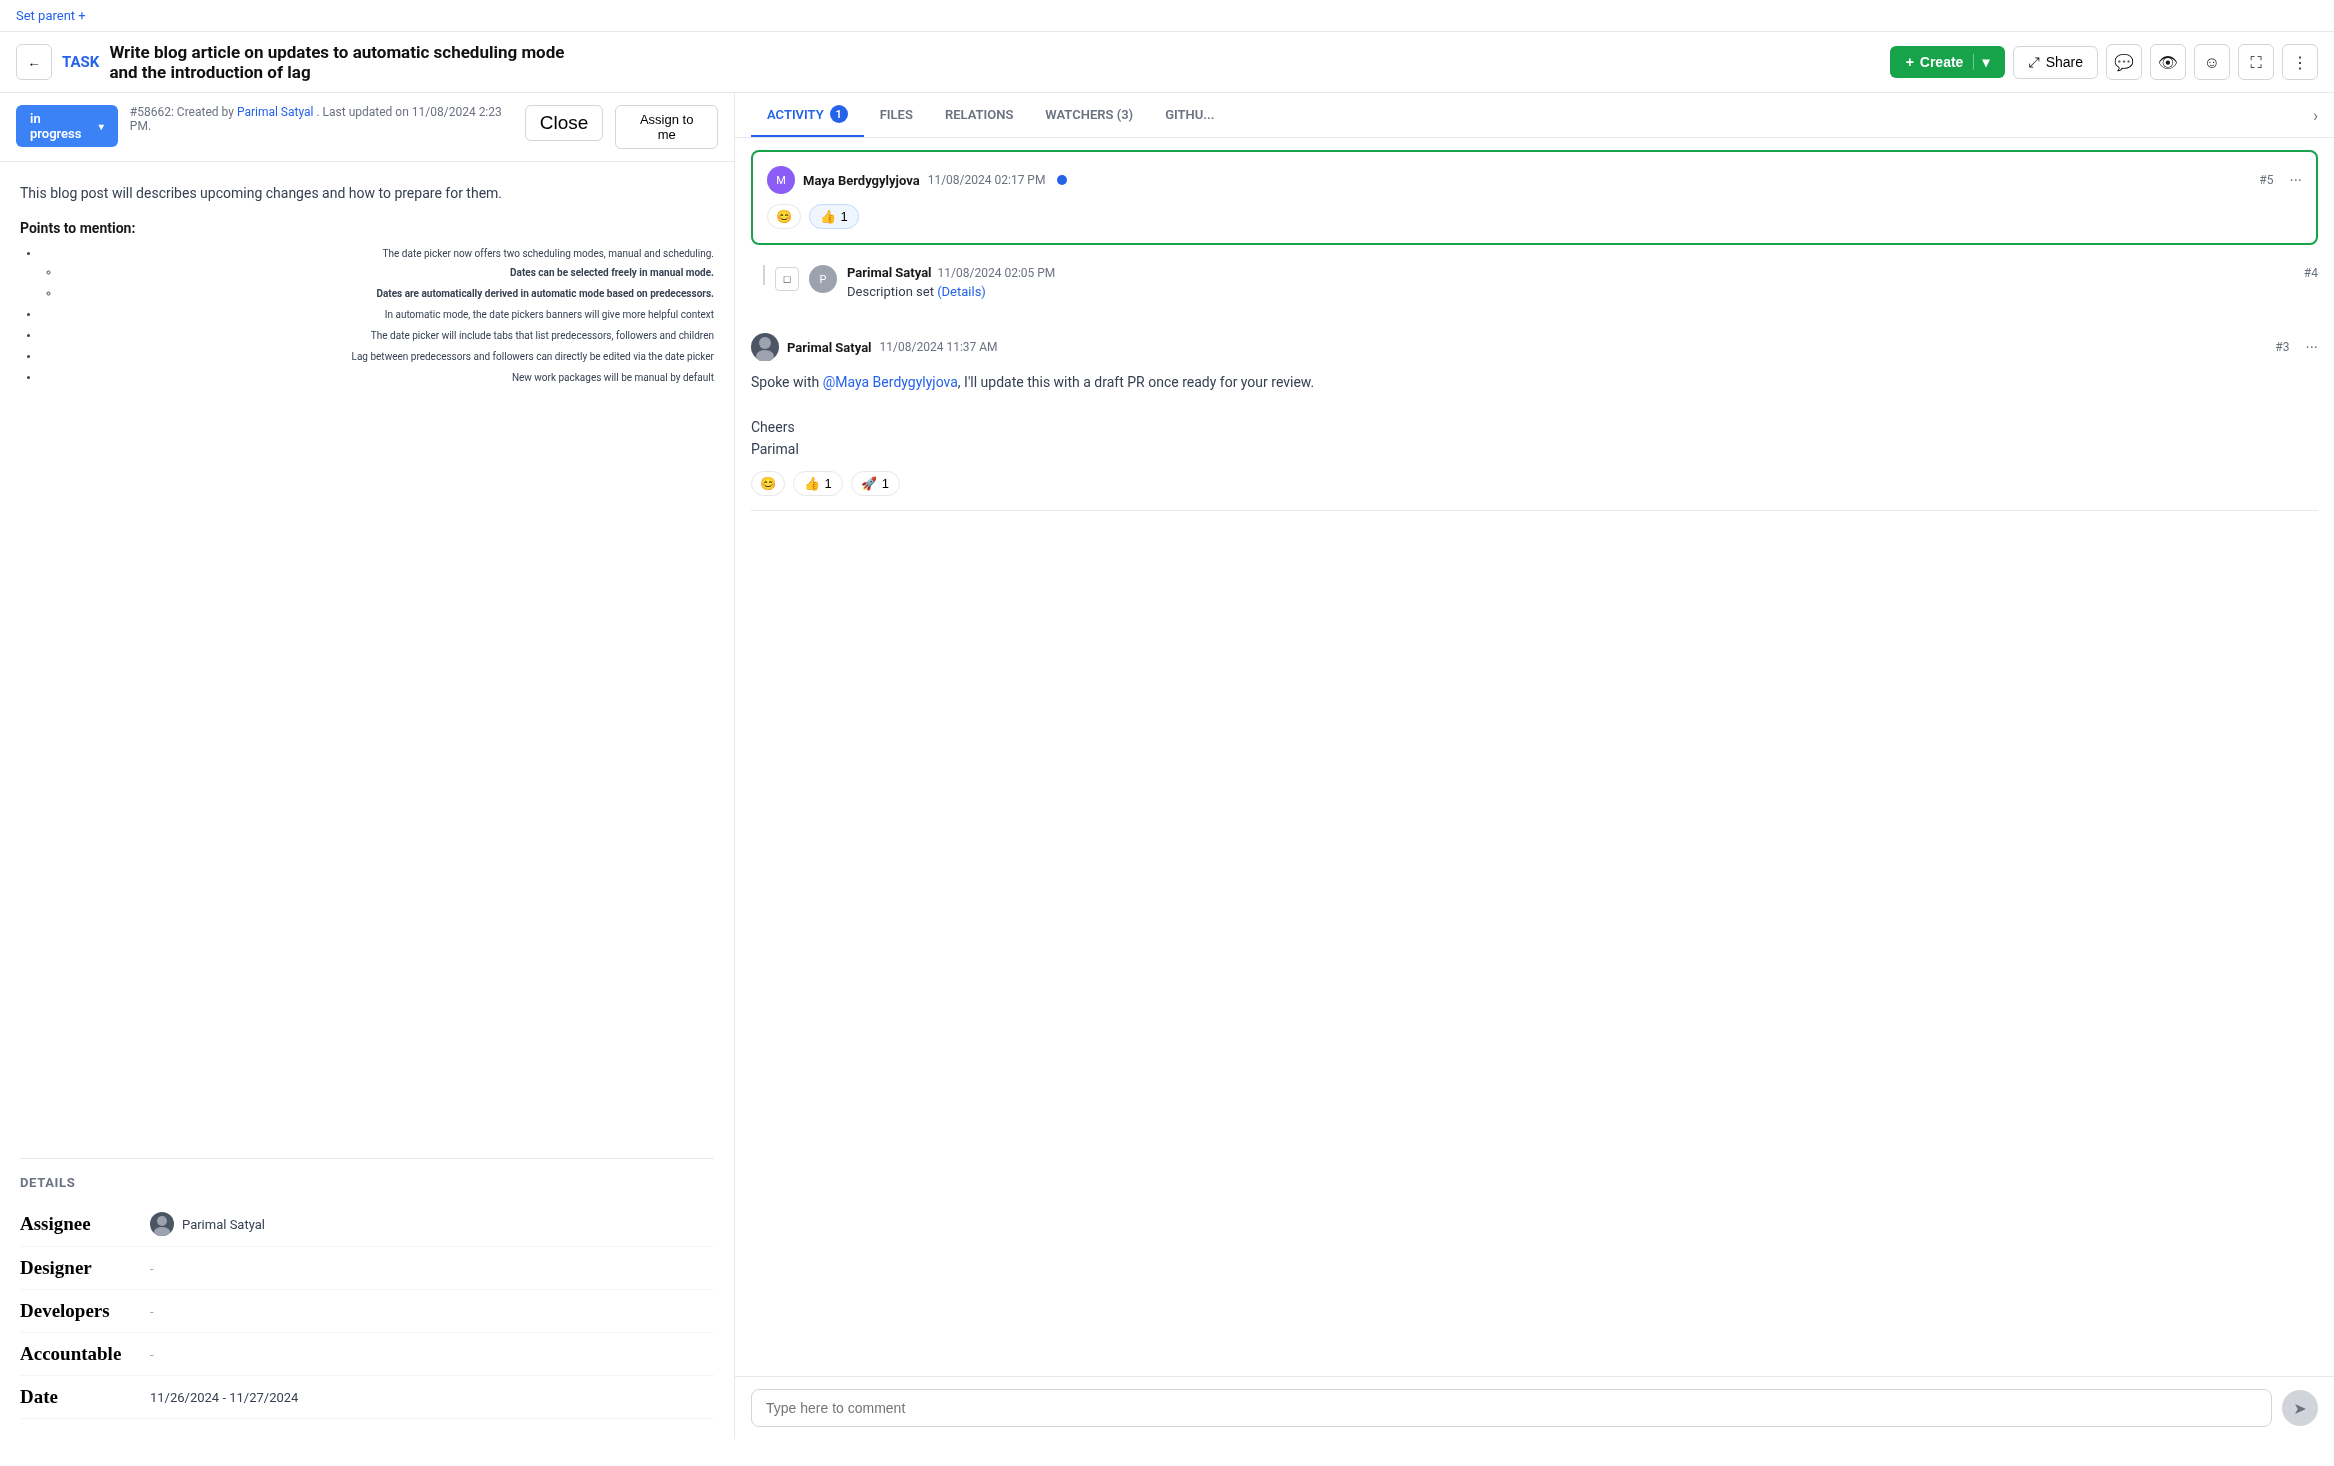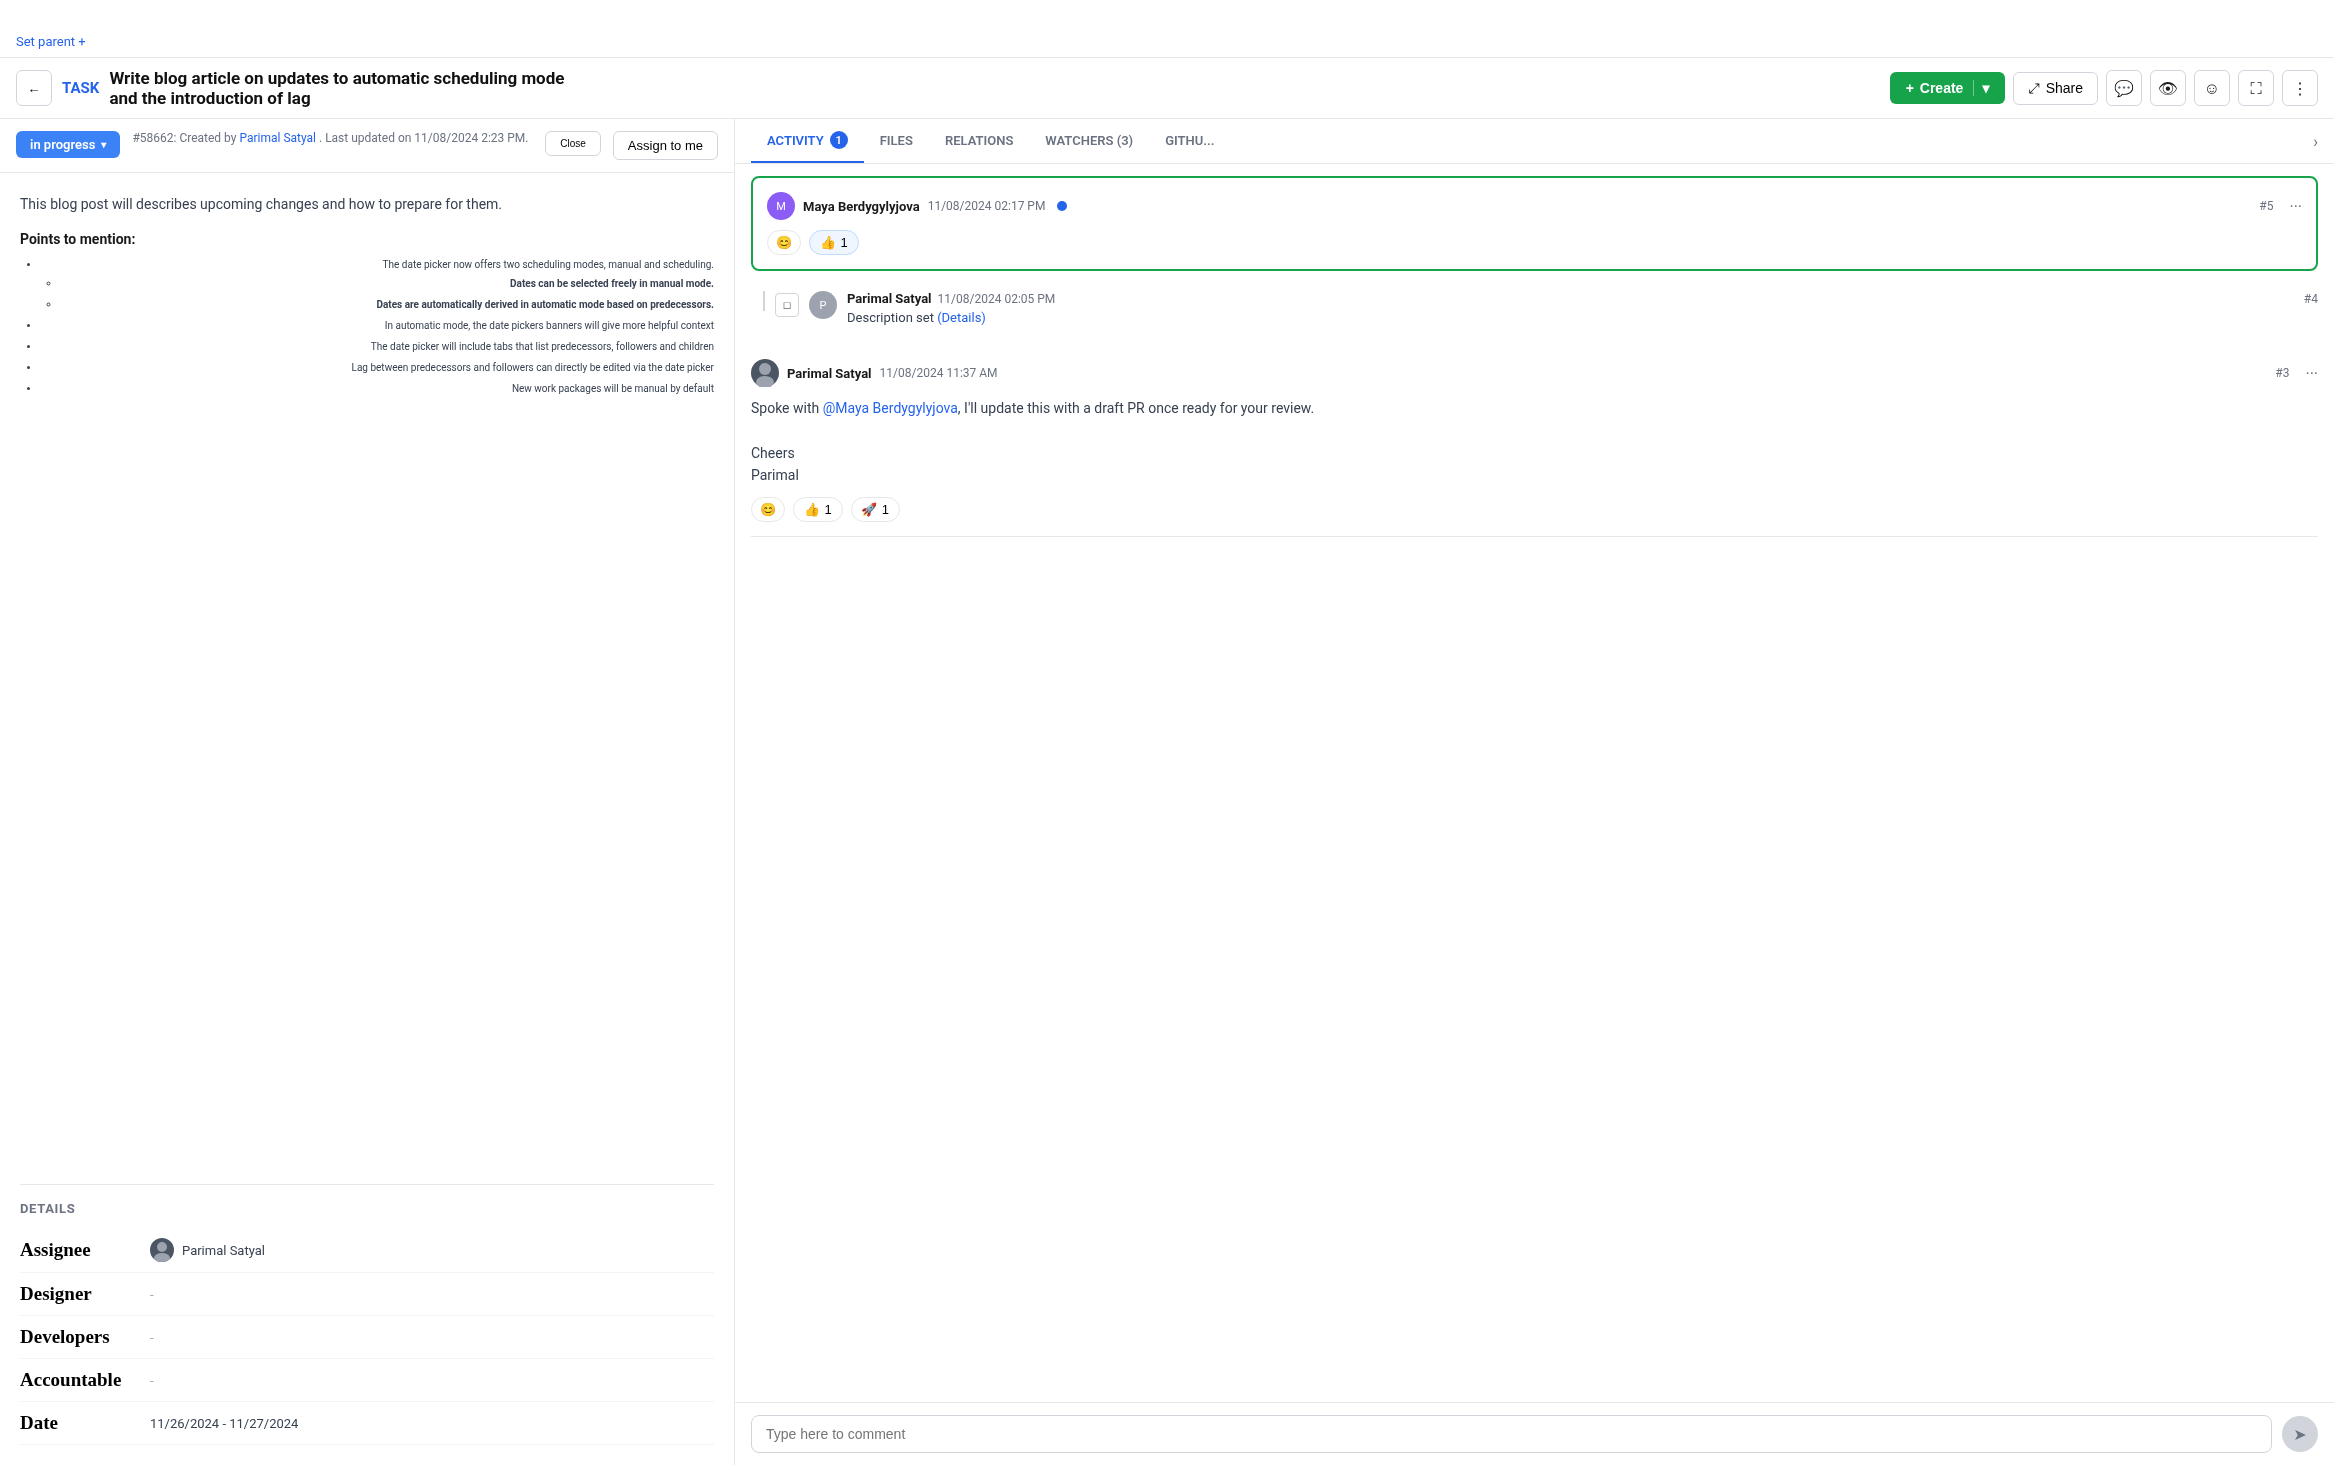--- a/index.html
+++ b/index.html
@@ -1,18 +1,18 @@
 <!DOCTYPE html>
 <html><head>
   <meta charset="utf-8">
   <style>
     * { box-sizing: border-box; margin: 0; padding: 0; }
     body { font-family: -apple-system, BlinkMacSystemFont, 'Segoe UI', Roboto, sans-serif; background: #fff; font-size: 14px; color: #1a1a1a; overflow: hidden; }
 
-    .top-bar { padding: 8px 16px; border-bottom: 1px solid #e5e7eb; display: flex; align-items: center; gap: 12px; margin-top: 26px; }
+    .top-bar { padding: 8px 16px; border-bottom: 1px solid #e5e7eb; display: flex; align-items: center; gap: 12px; }
     .set-parent { color: #2563eb; font-size: 13px; cursor: pointer; }
 
     .header-row { display: flex; align-items: center; justify-content: space-between; padding: 10px 16px; border-bottom: 1px solid #e5e7eb; }
     .header-left { display: flex; align-items: center; gap: 10px; }
     .back-btn { width: 36px; height: 36px; border: 1px solid #d1d5db; border-radius: 6px; display: flex; align-items: center; justify-content: center; cursor: pointer; background: #fff; }
     .task-badge { color: #2563eb; font-weight: 700; font-size: 15px; }
     .task-title { font-weight: 700; font-size: 17px; color: #111; max-width: 600px; }
     .header-actions { display: flex; align-items: center; gap: 8px; }
     .create-btn { background: #16a34a; color: #fff; border: none; border-radius: 6px; padding: 8px 16px; font-size: 14px; font-weight: 600; cursor: pointer; display: flex; align-items: center; gap: 6px; }
     .create-btn .chevron { border-left: 1px solid rgba(255,255,255,0.4); padding-left: 8px; margin-left: 4px; }
@@ -20,21 +20,21 @@
     .icon-btn { width: 36px; height: 36px; border: 1px solid #d1d5db; border-radius: 6px; display: flex; align-items: center; justify-content: center; cursor: pointer; background: #fff; font-size: 16px; }
 
     .main-layout { display: flex; height: calc(100vh - 120px); }
 
     .left-panel { flex: 0 0 735px; border-right: 1px solid #e5e7eb; display: flex; flex-direction: column; overflow-y: auto; }
     .status-bar { display: flex; align-items: flex-start; gap: 12px; padding: 12px 16px; border-bottom: 1px solid #e5e7eb; }
     .status-badge { background: #3b82f6; color: #fff; border-radius: 6px; padding: 6px 14px; font-size: 13px; font-weight: 600; display: flex; align-items: center; gap: 6px; cursor: pointer; }
     .status-badge .caret { font-size: 10px; }
     .meta-info { font-size: 12px; color: #6b7280; }
     .meta-info a { color: #2563eb; text-decoration: none; }
-    .close-btn { border: 1px solid #d1d5db; border-radius: 6px; padding: 6px 14px; font-size: 10px; cursor: pointer; background: #fff; margin-left: auto; }
+    .close-btn { border: 1px solid #d1d5db; border-radius: 6px; padding: 6px 14px; font-size: 19px; cursor: pointer; background: #fff; margin-left: auto; }
     .assign-btn { border: 1px solid #d1d5db; border-radius: 6px; padding: 6px 14px; font-size: 13px; cursor: pointer; background: #fff; }
 
     .content-area { padding: 20px 20px 20px 20px; flex: 1; }
     .description-text { font-size: 14px; color: #374151; line-height: 1.6; margin-bottom: 16px; }
     .points-title { font-weight: 700; font-size: 14px; margin-bottom: 10px; }
     .bullet-list { padding-left: 20px; }
     .bullet-list li { margin-bottom: 6px; font-size: 10px; color: #374151; line-height: 1.5; text-align: right; }
     .sub-list { list-style-type: circle; padding-left: 20px; margin-top: 4px; font-weight: bold; }
 
     .details-section { padding: 0 20px 20px; }

